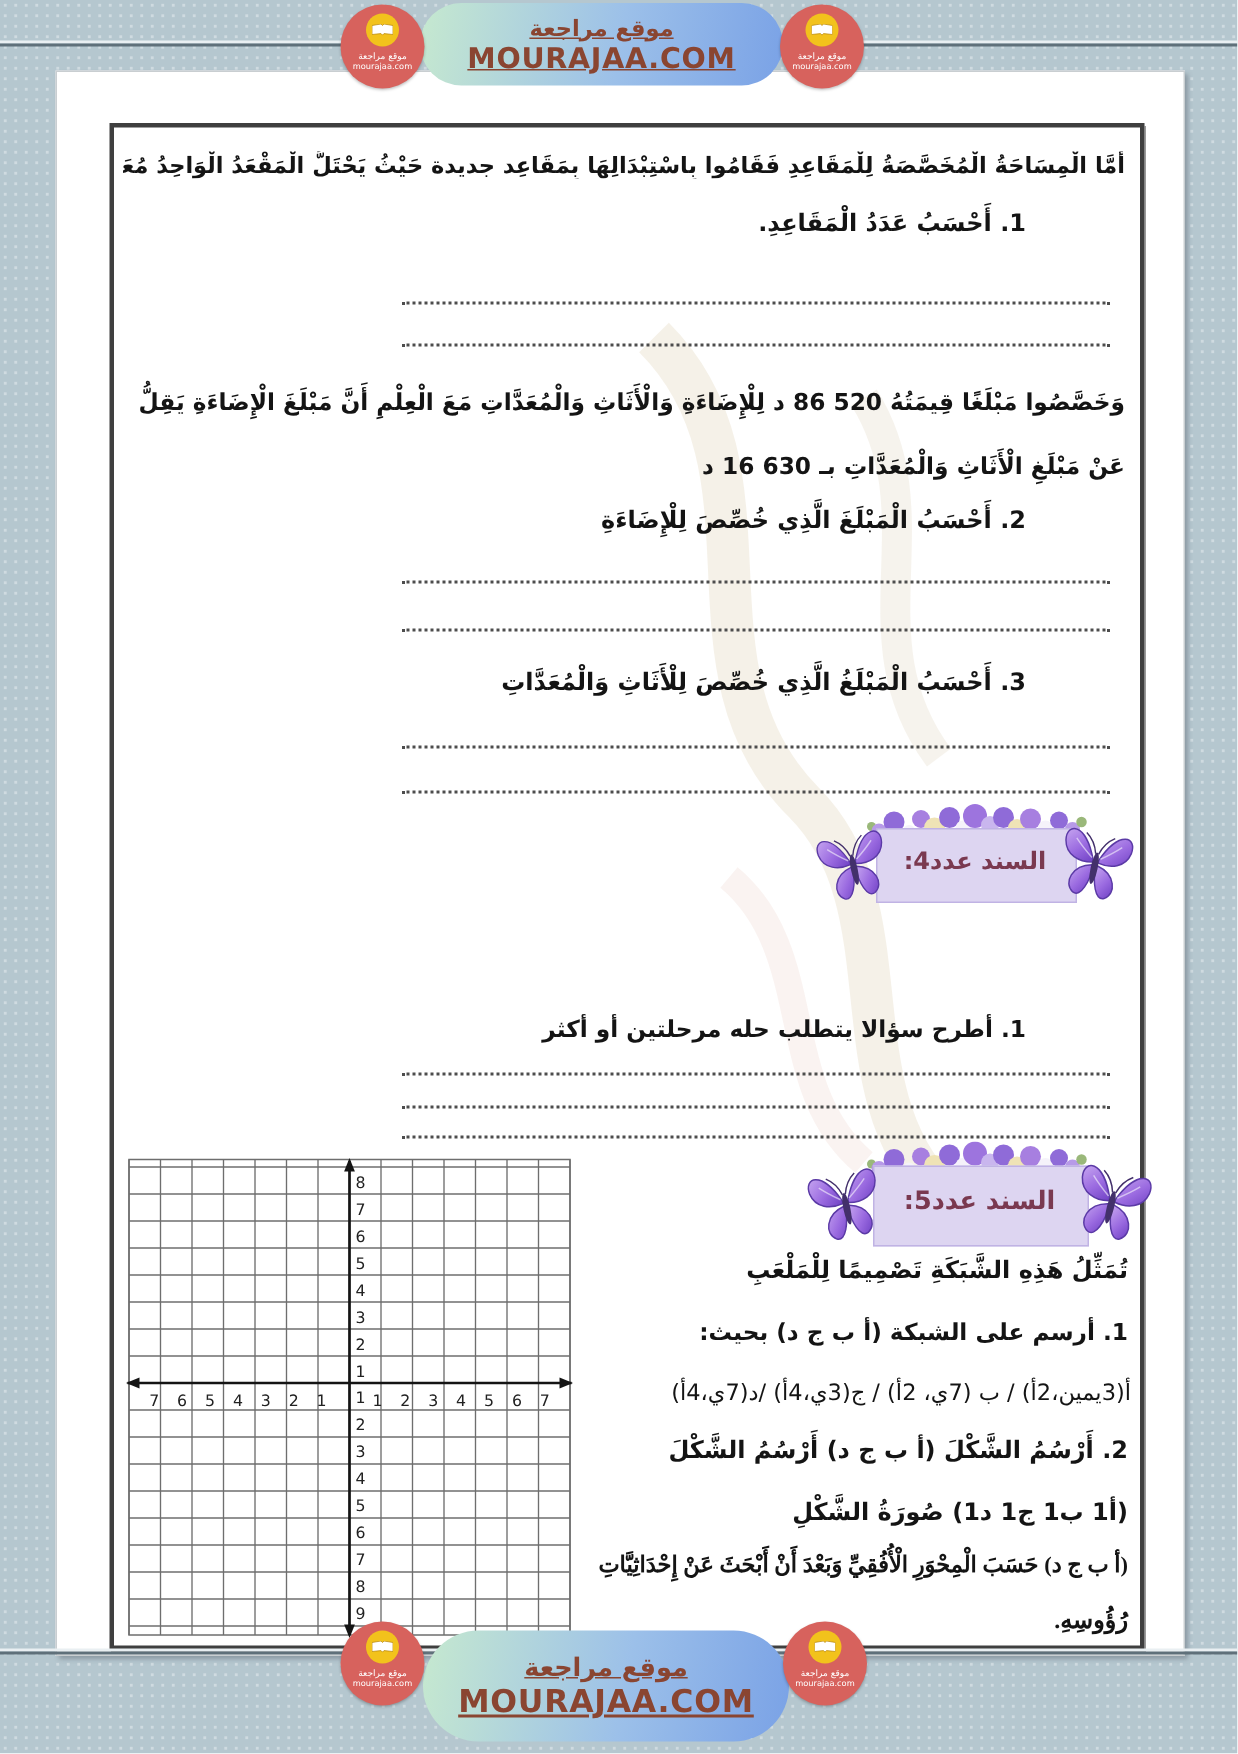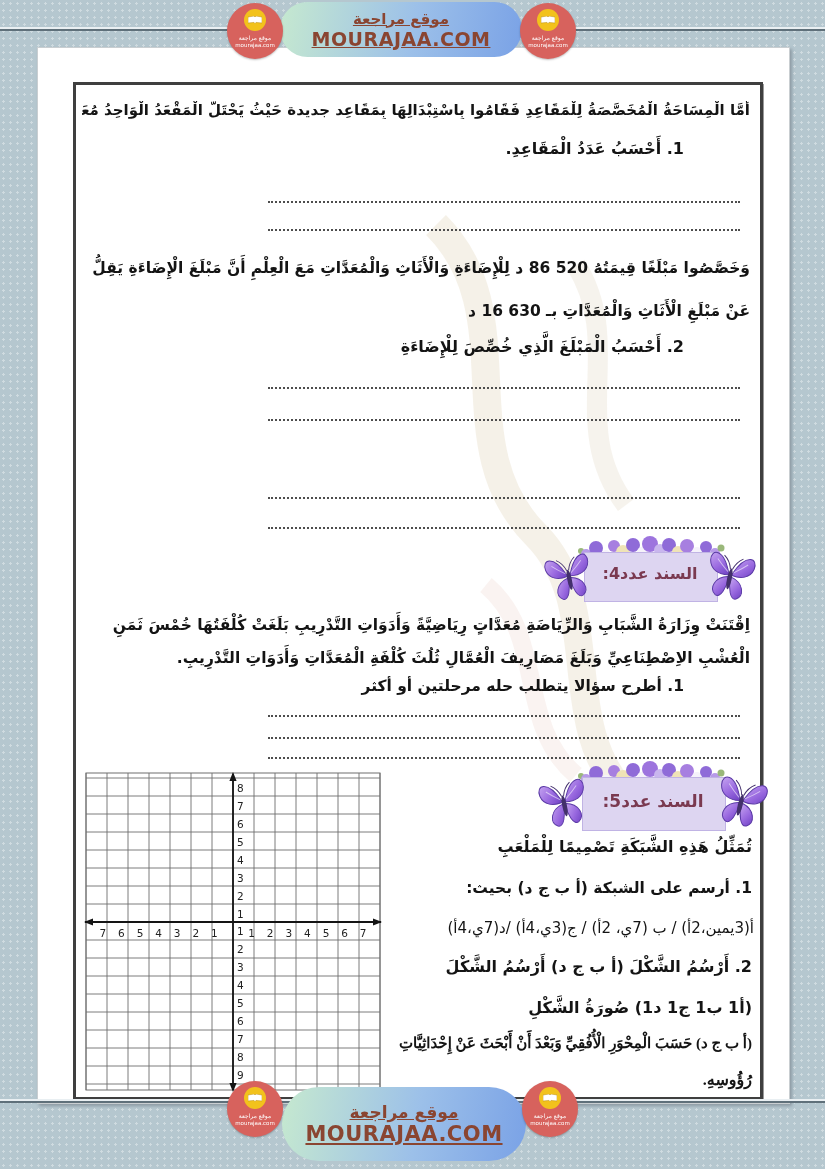--- a/index.html
+++ b/index.html
@@ -103,38 +103,38 @@
 
       <div class="ar para" style="top:16px;right:10px;left:6px;overflow:hidden;">أَمَّا الْمِسَاحَةُ الْمُخَصَّصَةُ لِلْمَقَاعِدِ فَقَامُوا بِاسْتِبْدَالِهَا بِمَقَاعِد جديدة حَيْثُ يَحْتَلُّ الْمَقْعَدُ الْوَاحِدُ مُعَدَّل 3 م².</div>
       <div class="ar quest" style="top:54px;right:76px;">1. أَحْسَبُ عَدَدُ الْمَقَاعِدِ.</div>
       <div class="dots" style="top:116px;"></div>
       <div class="dots" style="top:144px;"></div>
 
       <div class="ar para wrap" style="top:162px;right:10px;left:14px;line-height:43px;font-size:15.5px;">وَخَصَّصُوا مَبْلَغًا قِيمَتُهُ 86&nbsp;520 د لِلْإِضَاءَةِ وَالْأَثَاثِ وَالْمُعَدَّاتِ مَعَ الْعِلْمِ أَنَّ مَبْلَغَ الْإِضَاءَةِ يَقِلُّ عَنْ مَبْلَغِ الْأَثَاثِ وَالْمُعَدَّاتِ بـ 16&nbsp;630 د</div>
       <div class="ar quest" style="top:252px;right:76px;">2. أَحْسَبُ الْمَبْلَغَ الَّذِي خُصِّصَ لِلْإِضَاءَةِ</div>
       <div class="dots" style="top:302px;"></div>
       <div class="dots" style="top:334px;"></div>
+      <div class="ar quest" style="top:360px;right:76px;">3. أَحْسَبُ الْمَبْلَغُ الَّذِي خُصِّصَ لِلْأَثَاثِ وَالْمُعَدَّاتِ</div>
       <div class="dots" style="top:412px;"></div>
       <div class="dots" style="top:442px;"></div>
 
       <div class="banner" style="right:10px;top:455px;width:202px;height:64px;">
         <svg class="flowers" style="left:28px;top:-4px;" width="150" height="26" viewBox="0 0 150 26">
             <use href="#flower-cluster"></use>
           </svg>
         <div class="brect" style="left:36px;top:12px;width:132px;height:48px;"></div>
         <div class="btitle" style="left:36px;top:24px;width:132px;font-size:16px;">السند عدد4:</div>
         <svg class="bfly" style="left:-4px;top:8px;transform:rotate(-12deg);" width="50" height="58" viewBox="0 0 52 62">
             <use href="#butterfly-shape"></use>
           </svg>
         <svg class="bfly" style="right:-6px;top:6px;transform:rotate(12deg);" width="52" height="60" viewBox="0 0 52 62">
             <use href="#butterfly-shape"></use>
           </svg>
       </div>
 
-      <div class="ar para wrap" style="top:524px;right:10px;left:20px;line-height:33px;font-size:15.5px;">اِقْتَنَتْ وِزَارَةُ الشَّبَابِ وَالرِّيَاضَةِ مُعَدَّاتٍ رِيَاضِيَّةً وَأَدَوَاتِ التَّدْرِيبِ بَلَغَتْ كُلْفَتُهَا خُمْسَ ثَمَنِ الْعُشْبِ الاِصْطِنَاعِيِّ وَبَلَغَ مَصَارِيفَ الْعُمَّالِ ثُلُثَ كُلْفَةِ الْمُعَدَّاتِ وَأَدَوَاتِ التَّدْرِيبِ.</div>
       <div class="ar quest" style="top:592px;right:76px;font-size:15.5px;">1. أطرح سؤالا يتطلب حله مرحلتين أو أكثر</div>
       <div class="dots" style="top:630px;"></div>
       <div class="dots" style="top:652px;"></div>
       <div class="dots" style="top:672px;"></div>
 
       <svg class="gridbox" id="gridsvg" width="300" height="322" viewBox="0 0 300 322">
           <line x1="2" y1="2" x2="2" y2="319" stroke="#6e6e6e" stroke-width="0.9"></line>
           <line x1="23" y1="2" x2="23" y2="319" stroke="#6e6e6e" stroke-width="0.9"></line>
           <line x1="44" y1="2" x2="44" y2="319" stroke="#6e6e6e" stroke-width="0.9"></line>
           <line x1="65" y1="2" x2="65" y2="319" stroke="#6e6e6e" stroke-width="0.9"></line>

